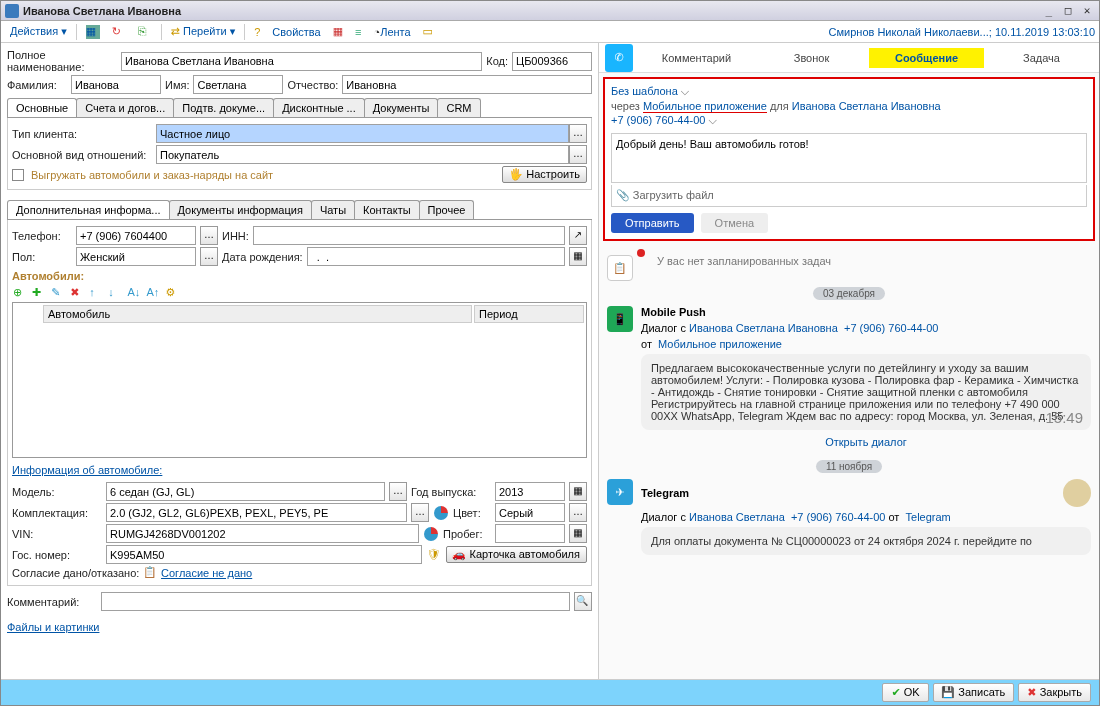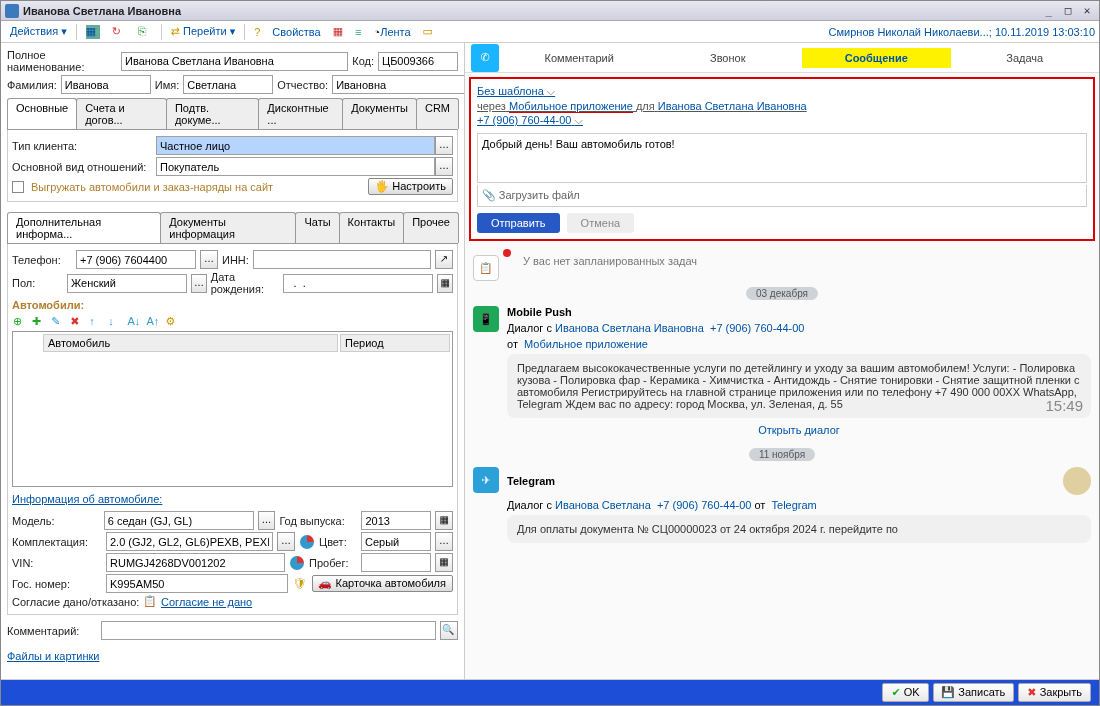--- a/index.html
+++ b/index.html
@@ -7,21 +7,21 @@
 .titlebar { background: linear-gradient(#e8e8f0,#d0d0e0); height: 20px; display: flex; align-items: center; padding: 0 4px; border-bottom: 1px solid #aaa; }
 .titlebar .app-icon { width: 14px; height: 14px; background: #3a7abd; margin-right: 4px; border-radius: 2px; }
 .titlebar .title { flex: 1; font-weight: bold; color: #222; }
 .titlebar .win-btns span { display: inline-block; width: 16px; text-align: center; color: #333; cursor: pointer; font-family: monospace; }
 .toolbar { height: 22px; display: flex; align-items: center; padding: 0 4px; border-bottom: 1px solid #ccc; gap: 2px; }
 .toolbar .btn { padding: 1px 4px; border: 1px solid transparent; cursor: pointer; color: #0054a6; }
 .toolbar .sep { width: 1px; height: 16px; background: #ccc; margin: 0 2px; }
 .toolbar .ico { display: inline-block; width: 14px; height: 14px; vertical-align: middle; }
 .toolbar .right { margin-left: auto; color: #0054a6; }
 .main { flex: 1; display: flex; overflow: hidden; }
-.left-pane { width: 464px; padding: 4px 6px; border-right: 1px solid #ccc; overflow-y: auto; }
+.left-pane { width: 598px; padding: 4px 6px; border-right: 1px solid #ccc; overflow-y: auto; }
 .right-pane { flex: 1; display: flex; flex-direction: column; overflow: hidden; background: #fafafa; }
 .form-row { display: flex; align-items: center; margin: 2px 0; gap: 4px; }
 .form-row label { color: #222; }
 .form-row .lbl { width: 110px; }
 .input { border: 1px solid #a0a0a0; background: #fff; height: 19px; padding: 1px 3px; flex: 1; }
 .input-sel { background: #b5d5ff; }
 .tabs { display: flex; border-bottom: 1px solid #999; margin-top: 4px; }
 .tab { padding: 3px 8px; border: 1px solid #999; border-bottom: none; background: #eee; margin-right: -1px; cursor: pointer; border-radius: 3px 3px 0 0; }
 .tab.active { background: #fff; font-weight: normal; position: relative; z-index: 1; }
 .subform { border: 1px solid #ccc; border-top: none; padding: 4px; }
@@ -32,37 +32,37 @@
 .car-tbl th { background: #eee; border: 1px solid #ccc; padding: 2px 4px; text-align: left; font-weight: normal; }
 .car-tbl td { padding: 2px 4px; }
 .car-tbl .selrow td { background: #3a7abd; color: #fff; }
 .car-tbl .selrow td.date { color: #b8ff8a; }
 .ico-sm { display: inline-block; width: 14px; height: 14px; vertical-align: middle; margin: 0 1px; }
 .right-tabs { display: flex; height: 30px; align-items: center; border-bottom: 1px solid #ddd; background: #fff; }
 .right-tabs .rtab { flex: 1; text-align: center; padding: 4px; cursor: pointer; color: #444; }
 .right-tabs .rtab.active { background: #fff200; color: #0054a6; font-weight: bold; }
 .right-tabs .phone-ico { width: 28px; height: 28px; background: #19b5fe; margin: 0 6px; border-radius: 3px; display: flex; align-items: center; justify-content: center; color: #fff; }
 .msg-compose { border: 2px solid #d00; margin: 4px; padding: 6px; background: #fff; }
-.msg-compose .hdr { color: #0054a6; margin-bottom: 2px; text-decoration: underline; }
+.msg-compose .hdr { color: #0054a6; margin-bottom: 2px; }
 .msg-compose .hdr .underline { border-bottom: 1px solid #d00; }
 .msg-compose textarea { width: 100%; height: 50px; border: 1px solid #ccc; padding: 4px; resize: none; margin-top: 4px; }
 .msg-compose .attach { border: 1px solid #ccc; border-top: none; padding: 4px; color: #666; cursor: pointer; }
 .msg-compose .actions { margin-top: 6px; }
 .msg-compose .send { background: #2759c4; color: #fff; border: none; padding: 4px 14px; border-radius: 3px; cursor: pointer; }
 .msg-compose .cancel { background: #eee; color: #888; border: none; padding: 4px 14px; border-radius: 3px; cursor: pointer; margin-left: 4px; }
 .badge { background: #1ea756; color: #fff; padding: 2px 12px; border-radius: 10px; display: inline-block; }
 .date-badge { background: #cfd3d8; color: #555; padding: 1px 10px; border-radius: 10px; display: inline-block; font-size: 10px; }
 .feed { flex: 1; overflow-y: auto; padding: 4px 8px; }
 .feed-item { display: flex; gap: 8px; margin: 6px 0; }
 .feed-ico { width: 26px; height: 26px; border-radius: 4px; display: flex; align-items: center; justify-content: center; color: #fff; flex-shrink: 0; }
 .feed-body { flex: 1; }
 .msg-bubble { background: #f0f0f0; border-radius: 8px; padding: 8px 10px; margin-top: 4px; color: #333; position: relative; }
 .msg-time { position: absolute; right: 8px; bottom: 4px; color: #888; font-size: 15px; }
 .open-dialog { text-align: center; color: #0054a6; cursor: pointer; margin: 6px 0; }
-.status-bar { height: 26px; border-top: 1px solid #ccc; display: flex; align-items: center; padding: 0 8px; gap: 6px; background: #1d4ed8; }
+.status-bar { height: 26px; border-top: 1px solid #ccc; display: flex; align-items: center; padding: 0 8px; gap: 6px; background: #7dd3fc; }
 .status-bar .right-btns { margin-left: auto; display: flex; gap: 4px; }
 .sb-btn { border: 1px solid #aaa; background: linear-gradient(#fff,#e8e8e8); padding: 2px 8px; cursor: pointer; border-radius: 2px; }
 .red-dot { width: 8px; height: 8px; background: #d22; border-radius: 50%; display: inline-block; position: relative; top: -6px; left: -4px; }
 .gray-txt { color: #777; }
 .avatar { width: 28px; height: 28px; border-radius: 50%; background: #e0cfa0; flex-shrink: 0; }
 .center { text-align: center; }
 .field-btn { width: 18px; height: 19px; border: 1px solid #999; background: linear-gradient(#fff,#e5e5e5); cursor: pointer; font-size: 10px; line-height: 15px; text-align: center; }
 </style>
 </head>
 <body>

